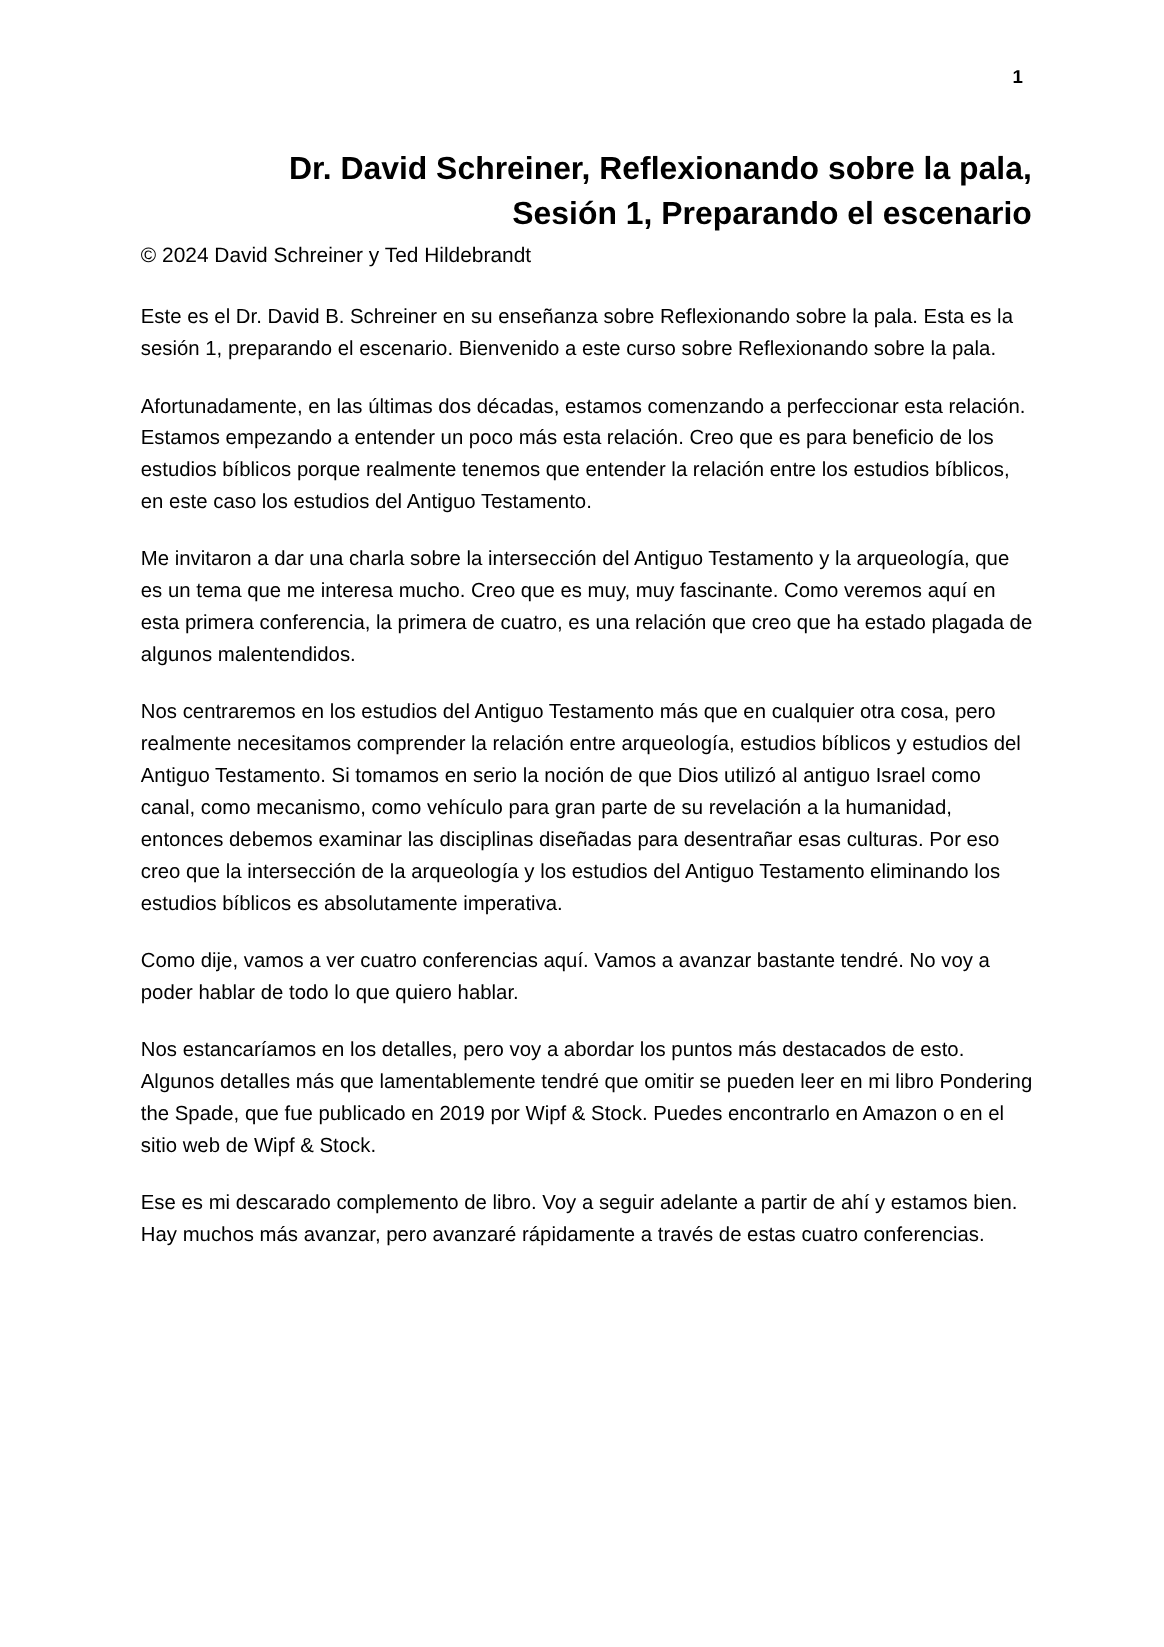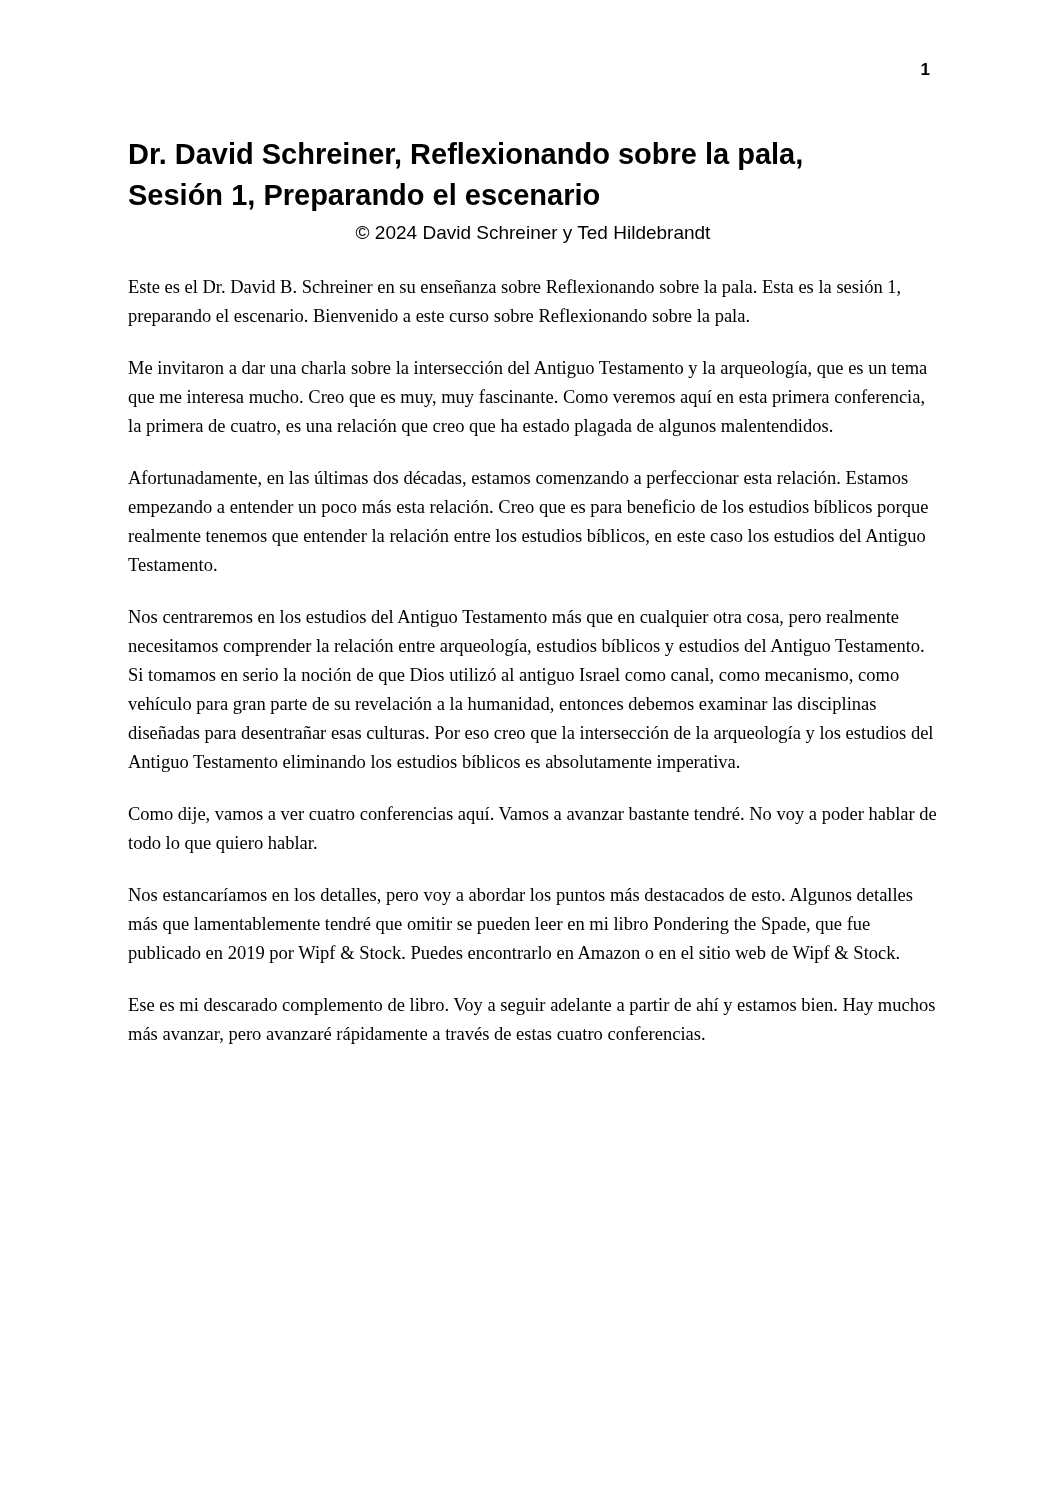--- a/index.html
+++ b/index.html
@@ -21,60 +21,58 @@
   .page-number {
     position: absolute;
     top: 60px;
     right: 128px;
     font-size: 17px;
     font-weight: 600;
     line-height: 20px;
   }
   .title {
     margin: 0;
-    text-align: left;
+    text-align: right;
     font-size: 29px;
     font-weight: bold;
     line-height: 41px;
   }
   .title .title-line {
     display: block;
   }
   .copyright {
-    text-align: center;
     font-size: 19px;
     line-height: 25px;
     margin-top: 4px;
   }
   .body-text {
     margin-top: 28px;
     font-size: 18.5px;
     line-height: 29px;
     width: 812px;
-    font-family: Liberation Serif, serif;
   }
   .body-text p {
     margin: 0 0 23px 0;
   }
 </style>
 </head>
 <body>
 
 <div class="page">
   <div class="page-number">1</div>
 
   <h1 class="title">
     <span class="title-line">Dr. David Schreiner, Reflexionando sobre la pala,</span>
     <span class="title-line">Sesión 1, Preparando el escenario</span>
   </h1>
 
   <div class="copyright">© 2024 David Schreiner y Ted Hildebrandt</div>
 
   <div class="body-text">
     <p>Este es el Dr. David B. Schreiner en su enseñanza sobre Reflexionando sobre la pala. Esta es la sesión 1, preparando el escenario. Bienvenido a este curso sobre Reflexionando sobre la pala.</p>
+    <p>Afortunadamente, en las últimas dos décadas, estamos comenzando a perfeccionar esta relación. Estamos empezando a entender un poco más esta relación. Creo que es para beneficio de los estudios bíblicos porque realmente tenemos que entender la relación entre los estudios bíblicos, en este caso los estudios del Antiguo Testamento.</p>
     <p>Me invitaron a dar una charla sobre la intersección del Antiguo Testamento y la arqueología, que es un tema que me interesa mucho. Creo que es muy, muy fascinante. Como veremos aquí en esta primera conferencia, la primera de cuatro, es una relación que creo que ha estado plagada de algunos malentendidos.</p>
-    <p>Afortunadamente, en las últimas dos décadas, estamos comenzando a perfeccionar esta relación. Estamos empezando a entender un poco más esta relación. Creo que es para beneficio de los estudios bíblicos porque realmente tenemos que entender la relación entre los estudios bíblicos, en este caso los estudios del Antiguo Testamento.</p>
     <p>Nos centraremos en los estudios del Antiguo Testamento más que en cualquier otra cosa, pero realmente necesitamos comprender la relación entre arqueología, estudios bíblicos y estudios del Antiguo Testamento. Si tomamos en serio la noción de que Dios utilizó al antiguo Israel como canal, como mecanismo, como vehículo para gran parte de su revelación a la humanidad, entonces debemos examinar las disciplinas diseñadas para desentrañar esas culturas. Por eso creo que la intersección de la arqueología y los estudios del Antiguo Testamento eliminando los estudios bíblicos es absolutamente imperativa.</p>
     <p>Como dije, vamos a ver cuatro conferencias aquí. Vamos a avanzar bastante tendré. No voy a poder hablar de todo lo que quiero hablar.</p>
     <p>Nos estancaríamos en los detalles, pero voy a abordar los puntos más destacados de esto. Algunos detalles más que lamentablemente tendré que omitir se pueden leer en mi libro Pondering the Spade, que fue publicado en 2019 por Wipf &amp; Stock. Puedes encontrarlo en Amazon o en el sitio web de Wipf &amp; Stock.</p>
     <p>Ese es mi descarado complemento de libro. Voy a seguir adelante a partir de ahí y estamos bien. Hay muchos más avanzar, pero avanzaré rápidamente a través de estas cuatro conferencias.</p>
   </div>
 </div>
 
 </body></html>

